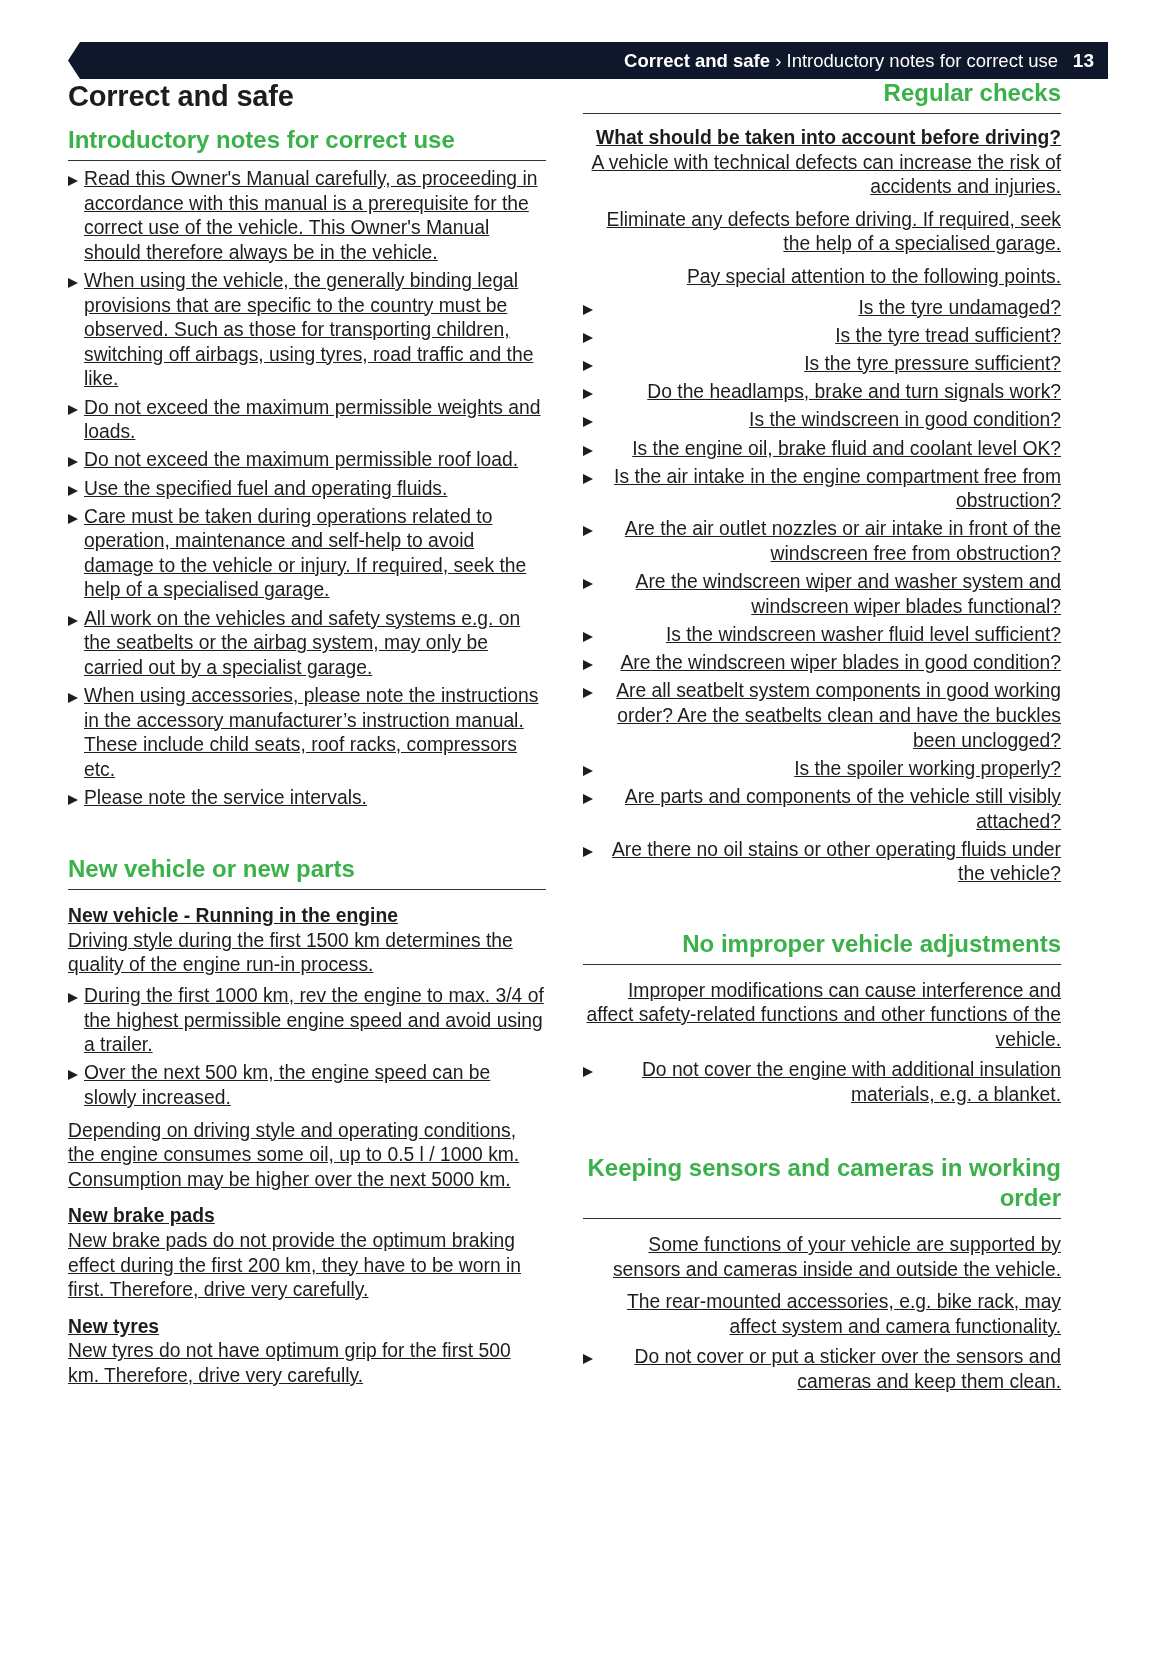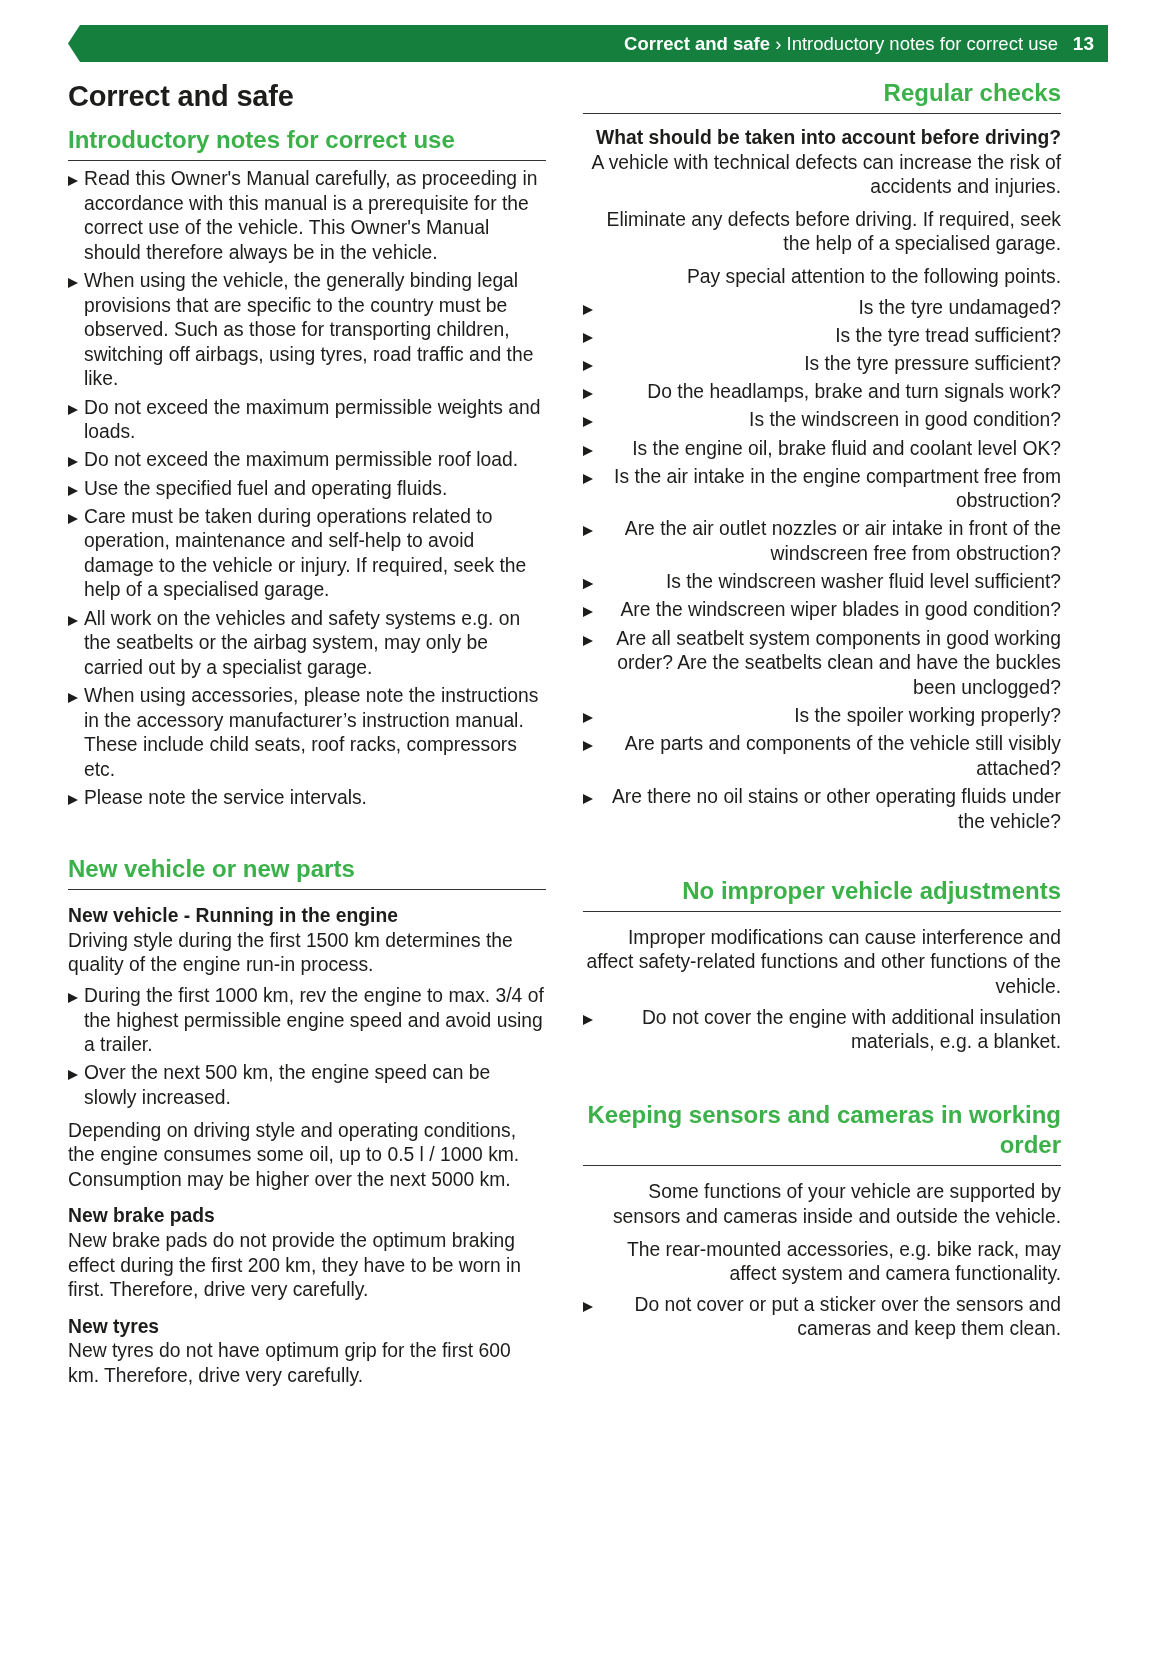--- a/index.html
+++ b/index.html
@@ -1,22 +1,22 @@
 <!DOCTYPE html>
 <html><head>
 <meta charset="utf-8">
 <style>
   html, body { margin: 0; padding: 0; }
   body {
     width: 1166px; height: 1654px; background: #ffffff; position: relative;
     font-family: "DejaVu Sans", sans-serif; color: #1d1d1b; overflow: hidden;
   }
   .banner {
-    position: absolute; left: 68px; top: 25px; width: 1040px; height: 37px;
-    background: #15803d;
+    position: absolute; left: 68px; top: 42px; width: 1040px; height: 37px;
+    background: #0f172a;
     clip-path: polygon(12px 0, 100% 0, 100% 100%, 12px 100%, 0 50%);
   }
   .banner-text {
     position: absolute; right: 50px; top: 0; height: 37px; line-height: 37px;
     color: #ffffff; font-size: 18.5px; white-space: nowrap;
     font-family: "Liberation Sans", sans-serif;
   }
   .banner-text .b { font-weight: bold; }
   .page-num {
     position: absolute; right: 14px; top: 0; height: 37px; line-height: 37px;
@@ -30,21 +30,21 @@
     font-family: "Liberation Sans", sans-serif; font-weight: bold;
     font-size: 29px; margin: 0 0 12px 0; color: #1d1d1b; letter-spacing: -0.2px;
   }
   h2.section {
     font-family: "Liberation Sans", sans-serif; font-weight: bold;
     font-size: 24px; color: #3bb14a; margin: 0; padding-bottom: 5px;
     border-bottom: 1.5px solid #333; line-height: 30px;
   }
   p, li {
     font-family: "Liberation Sans", sans-serif;
-    font-size: 19.3px; line-height: 24.6px; margin: 0;
+    font-size: 19.3px; line-height: 24.6px; margin: 0; text-decoration: underline;
   }
   .subhead { font-weight: bold; }
   p.para { margin-top: 8px; }
   ul.bullets { list-style: none; margin: 6px 0 0 0; padding: 0; }
   ul.bullets li { position: relative; padding-left: 16px; margin-bottom: 3.6px; }
   ul.bullets li .tri {
     position: absolute; left: 0; top: 9px; width: 0; height: 0;
     border-left: 10px solid #1d1d1b; border-top: 5.5px solid transparent; border-bottom: 5.5px solid transparent;
   }
   .block-first { margin-top: 14px; }
@@ -85,39 +85,39 @@
   <ul class="bullets">
     <li><span class="tri"></span><span>During the first 1000 km, rev the engine to max. 3/4 of the highest permissible engine speed and avoid using a trailer.</span></li>
     <li><span class="tri"></span><span>Over the next 500 km, the engine speed can be slowly increased.</span></li>
   </ul>
   <p class="para">Depending on driving style and operating conditions, the engine consumes some oil, up to 0.5 l / 1000 km. Consumption may be higher over the next 5000 km.</p>
 
   <p class="subhead" style="margin-top:12px">New brake pads</p>
   <p>New brake pads do not provide the optimum braking effect during the first 200 km, they have to be worn in first. Therefore, drive very carefully.</p>
 
   <p class="subhead" style="margin-top:12px">New tyres</p>
-  <p>New tyres do not have optimum grip for the first 600 km. Therefore, drive very carefully.</p>
+  <p>New tyres do not have optimum grip for the first 500 km. Therefore, drive very carefully.</p>
 </div>
 
 <div class="col col-right">
   <h2 class="section">Regular checks</h2>
   <p class="subhead" style="margin-top:12px">What should be taken into account before driving?</p>
   <p>A vehicle with technical defects can increase the risk of accidents and injuries.</p>
   <p class="para">Eliminate any defects before driving. If required, seek the help of a specialised garage.</p>
   <p class="para">Pay special attention to the following points.</p>
   <ul class="bullets">
     <li><span class="tri"></span><span>Is the tyre undamaged?</span></li>
     <li><span class="tri"></span><span>Is the tyre tread sufficient?</span></li>
     <li><span class="tri"></span><span>Is the tyre pressure sufficient?</span></li>
     <li><span class="tri"></span><span>Do the headlamps, brake and turn signals work?</span></li>
     <li><span class="tri"></span><span>Is the windscreen in good condition?</span></li>
     <li><span class="tri"></span><span>Is the engine oil, brake fluid and coolant level OK?</span></li>
     <li><span class="tri"></span><span>Is the air intake in the engine compartment free from obstruction?</span></li>
     <li><span class="tri"></span><span>Are the air outlet nozzles or air intake in front of the windscreen free from obstruction?</span></li>
-    <li><span class="tri"></span></li>
+    <li><span class="tri"></span><span>Are the windscreen wiper and washer system and windscreen wiper blades functional?</span></li>
     <li><span class="tri"></span><span>Is the windscreen washer fluid level sufficient?</span></li>
     <li><span class="tri"></span><span>Are the windscreen wiper blades in good condition?</span></li>
     <li><span class="tri"></span><span>Are all seatbelt system components in good working order? Are the seatbelts clean and have the buckles been unclogged?</span></li>
     <li><span class="tri"></span><span>Is the spoiler working properly?</span></li>
     <li><span class="tri"></span><span>Are parts and components of the vehicle still visibly attached?</span></li>
     <li><span class="tri"></span><span>Are there no oil stains or other operating fluids under the vehicle?</span></li>
   </ul>
 
   <div style="height:38px"></div>
 

